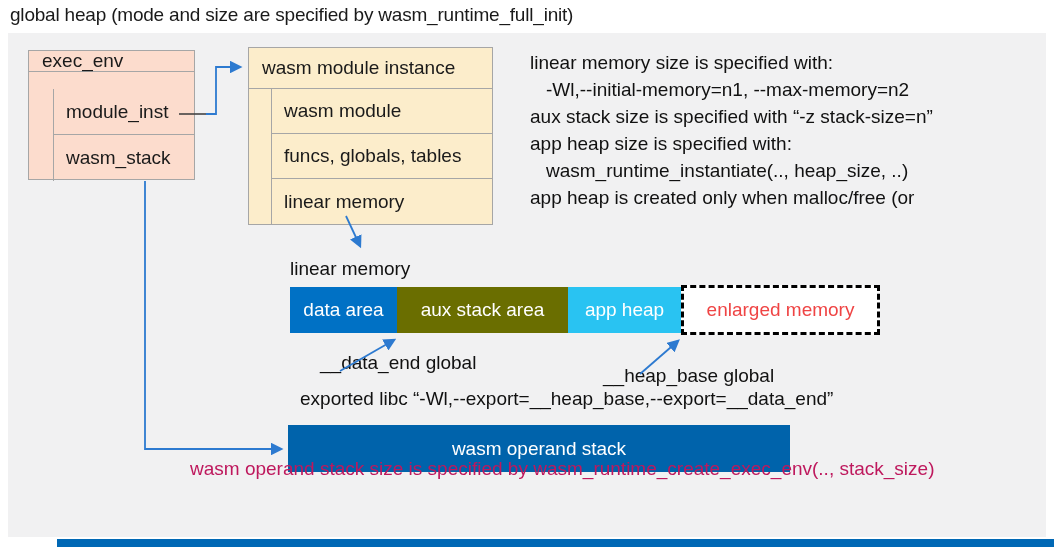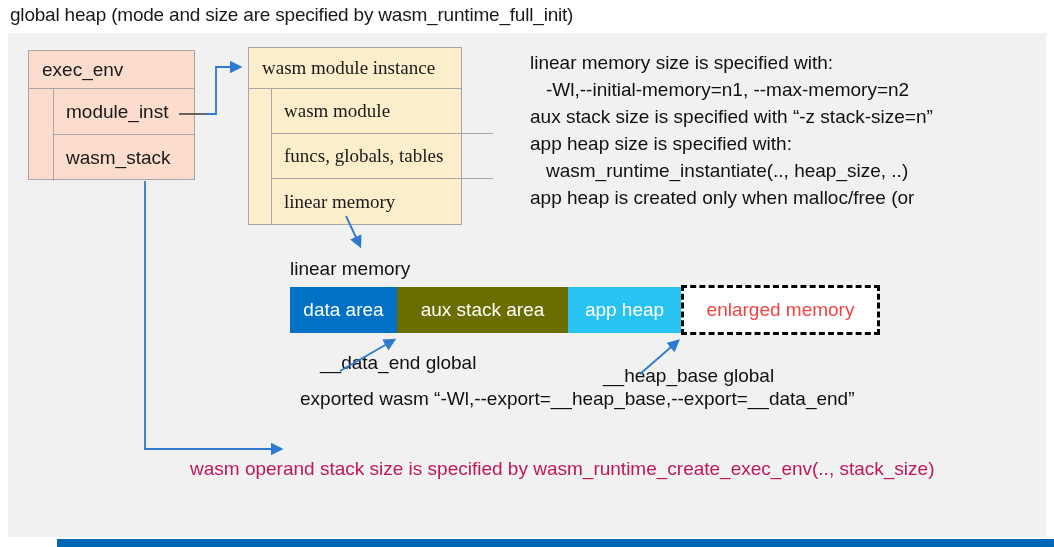--- a/index.html
+++ b/index.html
@@ -8,25 +8,25 @@
 
   .title { position:absolute; left:10px; top:4px; font-size:19px; color:#1a1a1a; letter-spacing:-0.2px; }
 
   .panel { position:absolute; left:8px; top:33px; width:1038px; height:504px; background:#f1f1f2; }
 
   
   .structbox { position:absolute; border:1px solid #a6a6a6; font-size:19px; color:#1a1a1a; }
   .structbox .hdr { position:absolute; left:0; top:0; width:100%; border-bottom:1px solid #a6a6a6; display:flex; align-items:center; padding-left:13px; }
   .structbox .row { position:absolute; border-left:1px solid #a6a6a6; border-bottom:1px solid #a6a6a6; display:flex; align-items:center; padding-left:12px; }
   #exec-env { left:28px; top:50px; width:167px; height:130px; background:#fcdccd; }
-  #exec-env .hdr { height:38px; }
+  #exec-env .hdr { height:21px; }
   #exec-env .row { left:24px; width:142px; height:46px; }
   #exec-env .row.r0 { top:38px; }
   #exec-env .row.r1 { top:84px; border-bottom:none; }
-  #module-inst-box { left:248px; top:47px; width:214px; height:178px; background:#fcedcb;font-family:Liberation Serif, serif; }
+  #module-inst-box { left:248px; top:47px; width:245px; height:178px; background:#fcedcb; }
   #module-inst-box .hdr { height:41px; }
   #module-inst-box .row { left:22px; width:222px; height:45px; }
   #module-inst-box .row.r0 { top:41px; }
   #module-inst-box .row.r1 { top:86px; }
   #module-inst-box .row.r2 { top:131px; border-bottom:none; }
 
   
   .notes { position:absolute; left:530px; top:49px; width:500px; font-size:19px; color:#111; }
   .notes div { height:27px; line-height:27px; white-space:nowrap; }
   .notes div.ind { padding-left:16px; }
@@ -86,22 +86,23 @@
   <div class="lm-label">linear memory</div>
   <div class="lm-bar">
     <div class="seg s0" style="background: rgb(0, 113, 197); color: rgb(255, 255, 255);">data area</div>
     <div class="seg s1" style="background: rgb(106, 110, 0); color: rgb(255, 255, 255);">aux stack area</div>
     <div class="seg s2" style="background: rgb(41, 195, 242); color: rgb(255, 255, 255);">app heap</div>
     <div class="seg s4" style="background: rgb(255, 255, 255); color: #ef4444;">enlarged memory</div>
   </div>
 
   <div class="ann" id="ann-data-end">__data_end global</div>
   <div class="ann" id="ann-heap-base">__heap_base global</div>
-  <div class="ann" id="ann-exported">exported wasm “-Wl,--export=__heap_base,--export=__data_end”</div>
+  <div class="ann" id="ann-exported">exported libc “-Wl,--export=__heap_base,--export=__data_end”</div>
 
+  <div class="opstack" style="background: rgb(0, 99, 171);">wasm operand stack</div>
   <div class="bottom-note">
     <div>wasm operand stack size is specified by wasm_runtime_create_exec_env(.., stack_size)</div>
   </div>
 
   <div class="footer-bar" style="background: rgb(0, 104, 181);"></div>
 
   <svg class="overlay">
     <defs>
       <marker id="arr" viewBox="0 0 10 10" refX="8" refY="5" markerWidth="7" markerHeight="7" orient="auto-start-reverse">
         <path d="M0,0 L10,5 L0,10 z" fill="#2d7ad0"></path>

